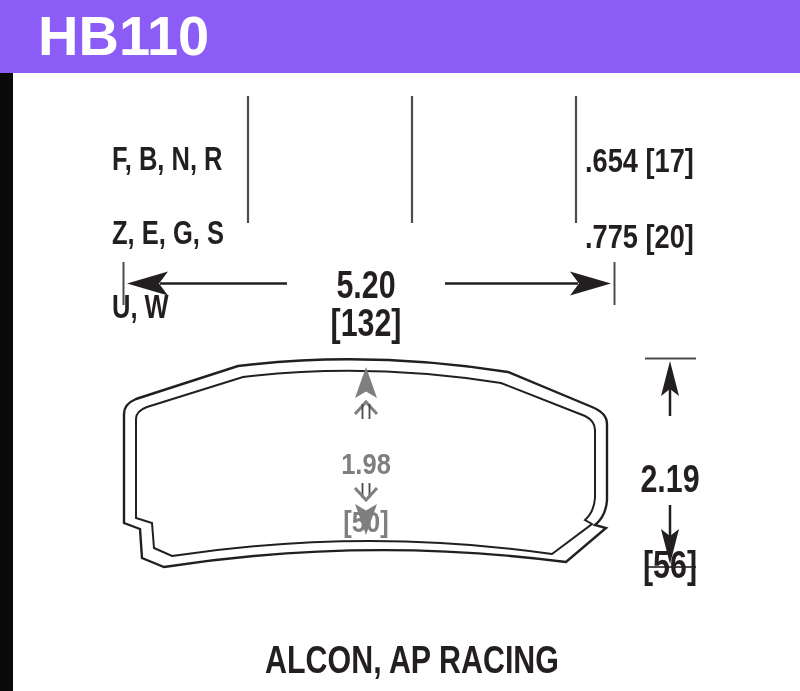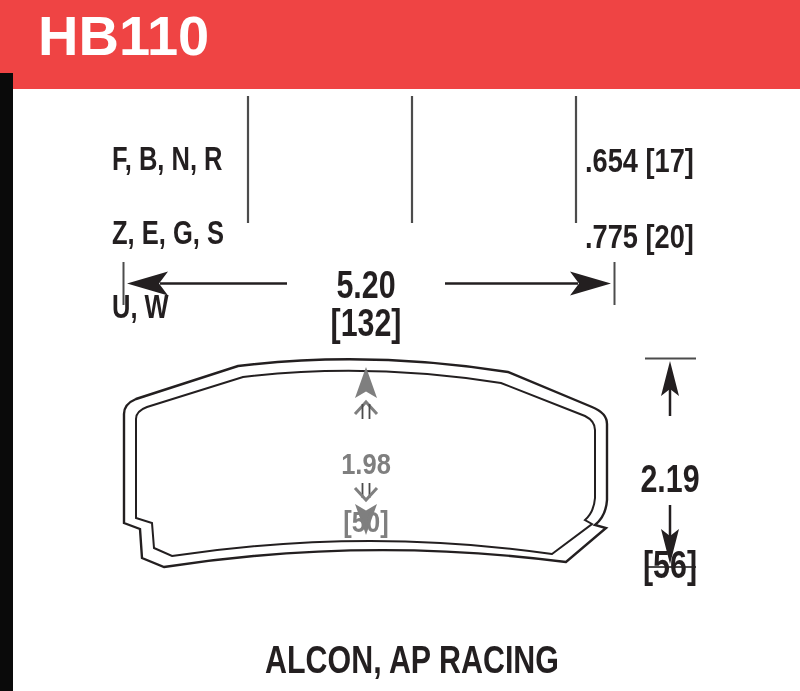--- a/index.html
+++ b/index.html
@@ -1,21 +1,21 @@
 <!DOCTYPE html>
 <html><head>
 <meta charset="utf-8">
 <style>
   html,body{margin:0;padding:0;background:#e8e8e8;}
   .canvas{
     position:relative;width:800px;height:691px;background:#ffffff;
     font-family:"Liberation Sans",sans-serif;overflow:hidden;
   }
   .header-bar{
-    position:absolute;left:0;top:0;width:800px;height:89px;background:#ef4444;
+    position:absolute;left:0;top:0;width:800px;height:73px;background:#8b5cf6;
   }
   .part-no{
     position:absolute;left:38px;top:6px;color:#ffffff;font-weight:bold;
     font-size:56px;letter-spacing:0px;line-height:60px;white-space:nowrap;
   }
   .left-strip{
     position:absolute;left:0;top:73px;width:13px;height:618px;background:#0a0a0a;
   }
   .linework{position:absolute;left:0;top:0;}
   .txt{position:absolute;color:#231f20;font-weight:bold;white-space:pre-line;}

